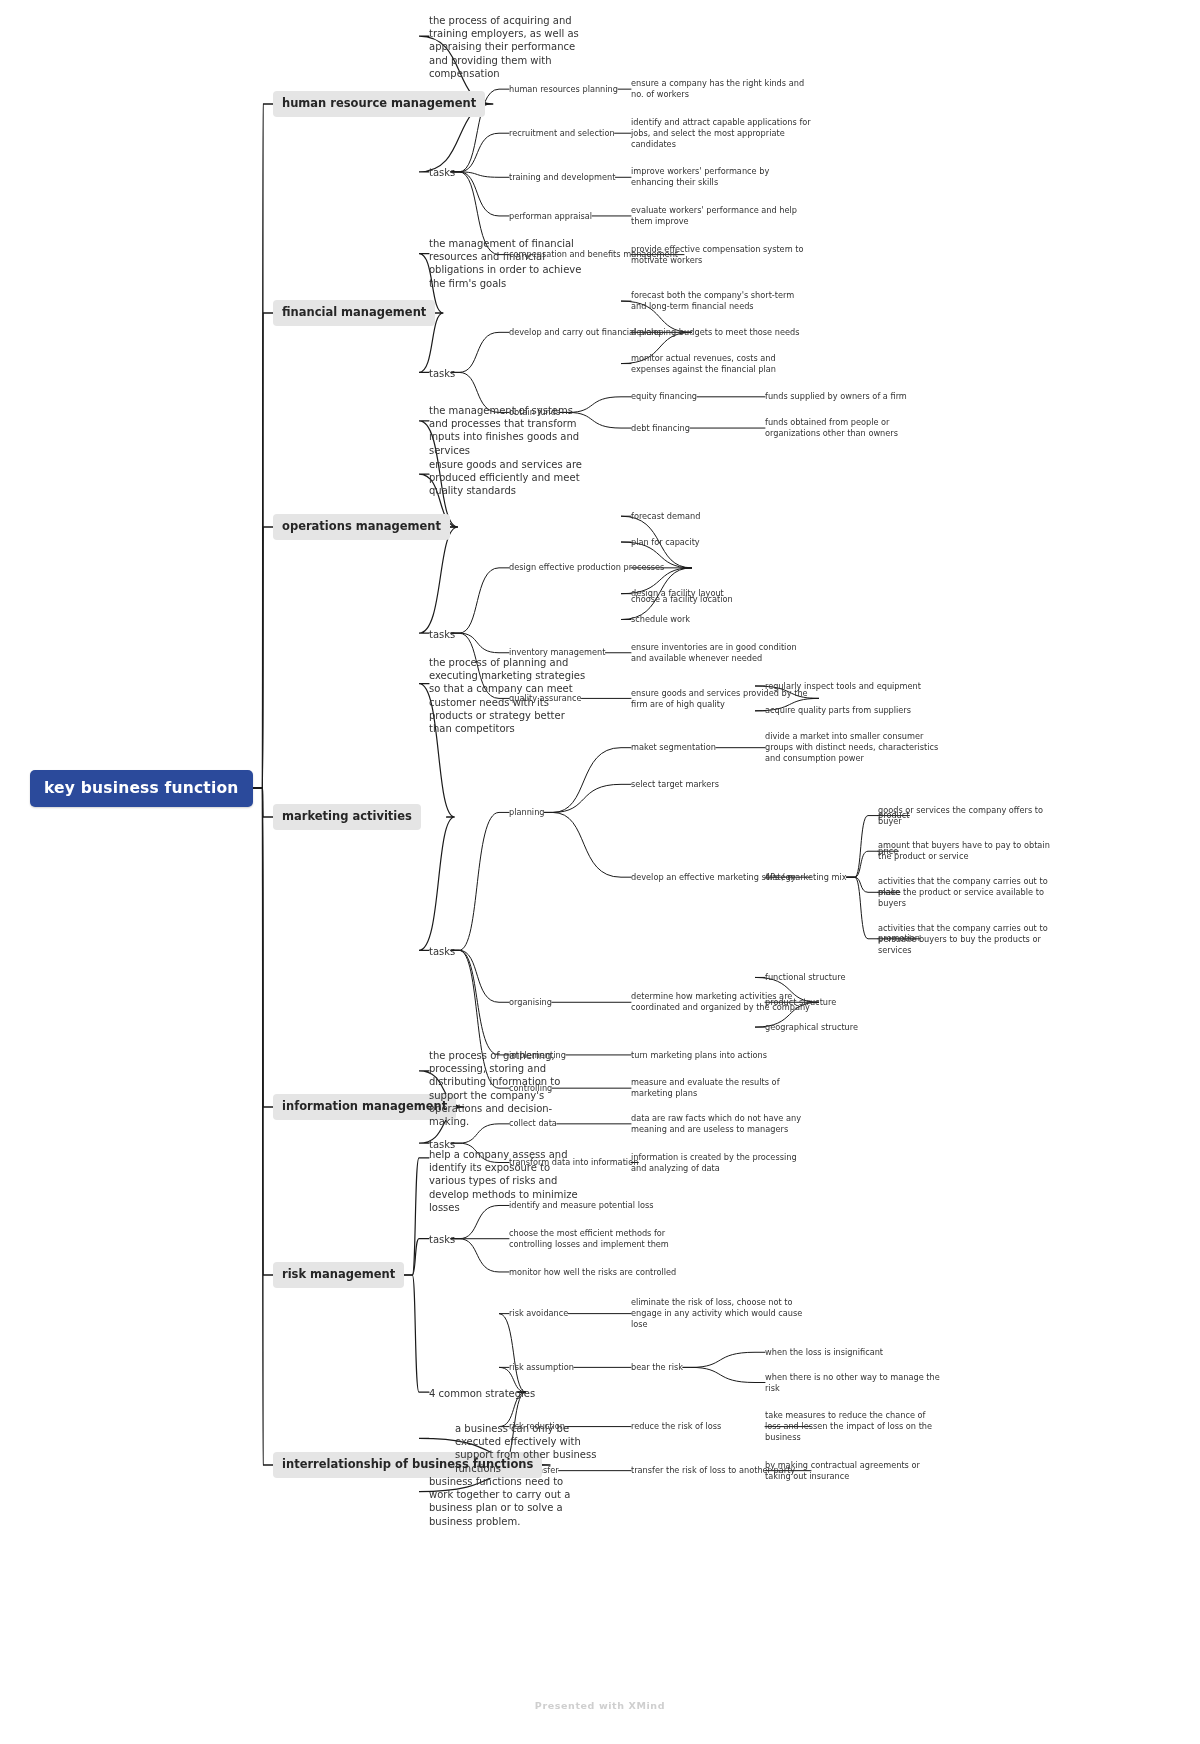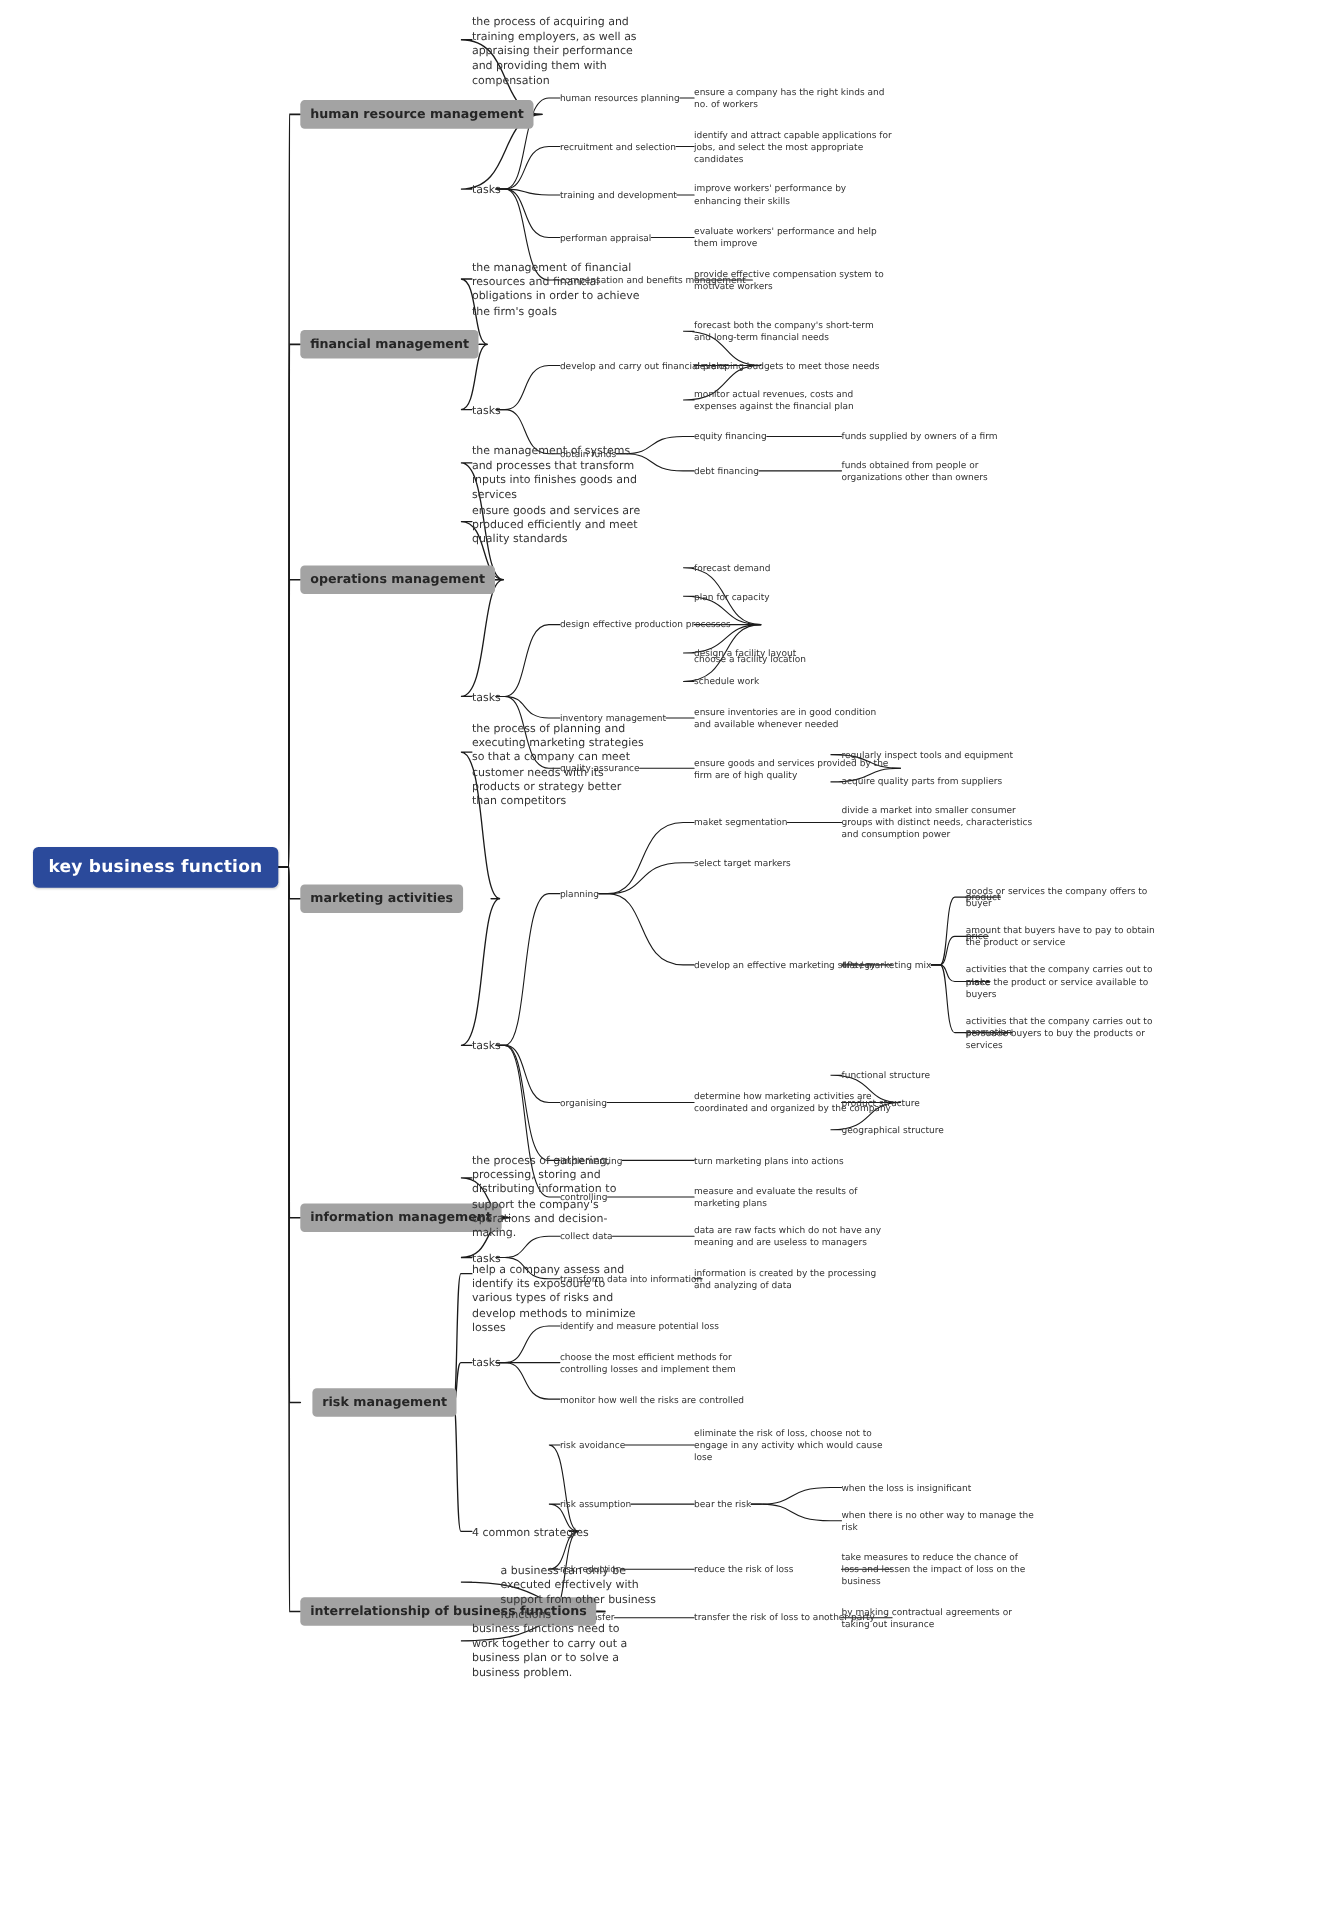--- a/index.html
+++ b/index.html
@@ -31,21 +31,21 @@
     font-size: 15.5px;
     font-weight: 700;
     border-radius: 5px;
     padding: 9px 14px 10px 14px;
     letter-spacing: .2px;
     white-space: nowrap;
     box-shadow: 0 1px 2px rgba(0,0,0,.18);
   }
   
   .l1 {
-    background: #a3a3a3;
+    background: #e5e5e5;
     color: #262626;
     font-size: 11.5px;
     font-weight: 700;
     border-radius: 4px;
     padding: 5px 9px 6px 9px;
     line-height: 1.28;
   }
   
   .l2, .l3, .l4, .l5 {
     font-size: 8.2px;
@@ -237,21 +237,21 @@
       <div class="node l4" style="width: 180px; left: 631px; top: 1050px;">turn marketing plans into actions</div>
       <div class="node l3 nowrap" style="left: 509px; top: 1083px;">controlling</div>
       <div class="node l4" style="width: 180px; left: 631px; top: 1077px;">measure and evaluate the results of marketing plans</div>
       <div class="node l1" style="left: 273px; top: 1094px;">information management</div>
       <div class="node l2" style="width: 160px; left: 429px; top: 1049px;">the process of gathering, processing, storing and distributing information to support the company's operations and decision-making.</div>
       <div class="node l2 nowrap" style="left: 429px; top: 1138px;">tasks</div>
       <div class="node l3 nowrap" style="left: 509px; top: 1118px;">collect data</div>
       <div class="node l4" style="width: 180px; left: 631px; top: 1113px;">data are raw facts which do not have any meaning and are useless to managers</div>
       <div class="node l3 nowrap" style="left: 509px; top: 1157px;">transform data into information</div>
       <div class="node l4" style="width: 180px; left: 631px; top: 1152px;">information is created by the processing and analyzing of data</div>
-      <div class="node l1" style="left: 284px; top: 1262px; text-align: center;">risk management</div>
+      <div class="node l1" style="left: 273px; top: 1262px; text-align: center;">risk management</div>
       <div class="node l2" style="width: 160px; left: 429px; top: 1136px; margin-top: 12px;">help a company assess and identify its exposoure to various types of risks and develop methods to minimize losses</div>
       <div class="node l2 nowrap" style="left: 429px; top: 1233px;">tasks</div>
       <div class="node l3" style="width: 175px; left: 509px; top: 1200px;">identify and measure potential loss</div>
       <div class="node l3" style="width: 175px; left: 509px; top: 1228px;">choose the most efficient methods for controlling losses and implement them</div>
       <div class="node l3" style="width: 175px; left: 509px; top: 1267px;">monitor how well the risks are controlled</div>
       <div class="node l2 nowrap" style="left: 429px; top: 1387px;">4 common strategies</div>
       <div class="node l3 nowrap" style="left: 509px; top: 1308px;">risk avoidance</div>
       <div class="node l4" style="width: 180px; left: 631px; top: 1297px;">eliminate the risk of loss, choose not to engage in any activity which would cause lose</div>
       <div class="node l3 nowrap" style="left: 509px; top: 1362px;">risk assumption</div>
       <div class="node l4 nowrap" style="left: 631px; top: 1362px;">bear the risk</div>
@@ -260,13 +260,14 @@
       <div class="node l3 nowrap" style="left: 509px; top: 1421px;">risk reduction</div>
       <div class="node l4" style="width: 180px; left: 631px; top: 1421px;">reduce the risk of loss</div>
       <div class="node l5" style="width: 175px; left: 765px; top: 1410px;">take measures to reduce the chance of loss and lessen the impact of loss on the business</div>
       <div class="node l3 nowrap" style="left: 509px; top: 1465px;">risk transfer</div>
       <div class="node l4" style="width: 180px; left: 631px; top: 1465px;">transfer the risk of loss to another party</div>
       <div class="node l5" style="width: 175px; left: 765px; top: 1460px;">by making contractual agreements or taking out insurance</div>
       <div class="node l1" style="left: 273px; top: 1452px;">interrelationship of business functions</div>
       <div class="node l2" style="width: 160px; left: 429px; top: 1422px; margin-left: 26px;">a business can only be executed effectively with support from other business functions</div>
       <div class="node l2" style="width: 160px; left: 429px; top: 1475px;">business functions need to work together to carry out a business plan or to solve a business problem.</div>
     </div>
+  <div class="footer">Presented with XMind</div>
 </div>
 
 </body></html>

